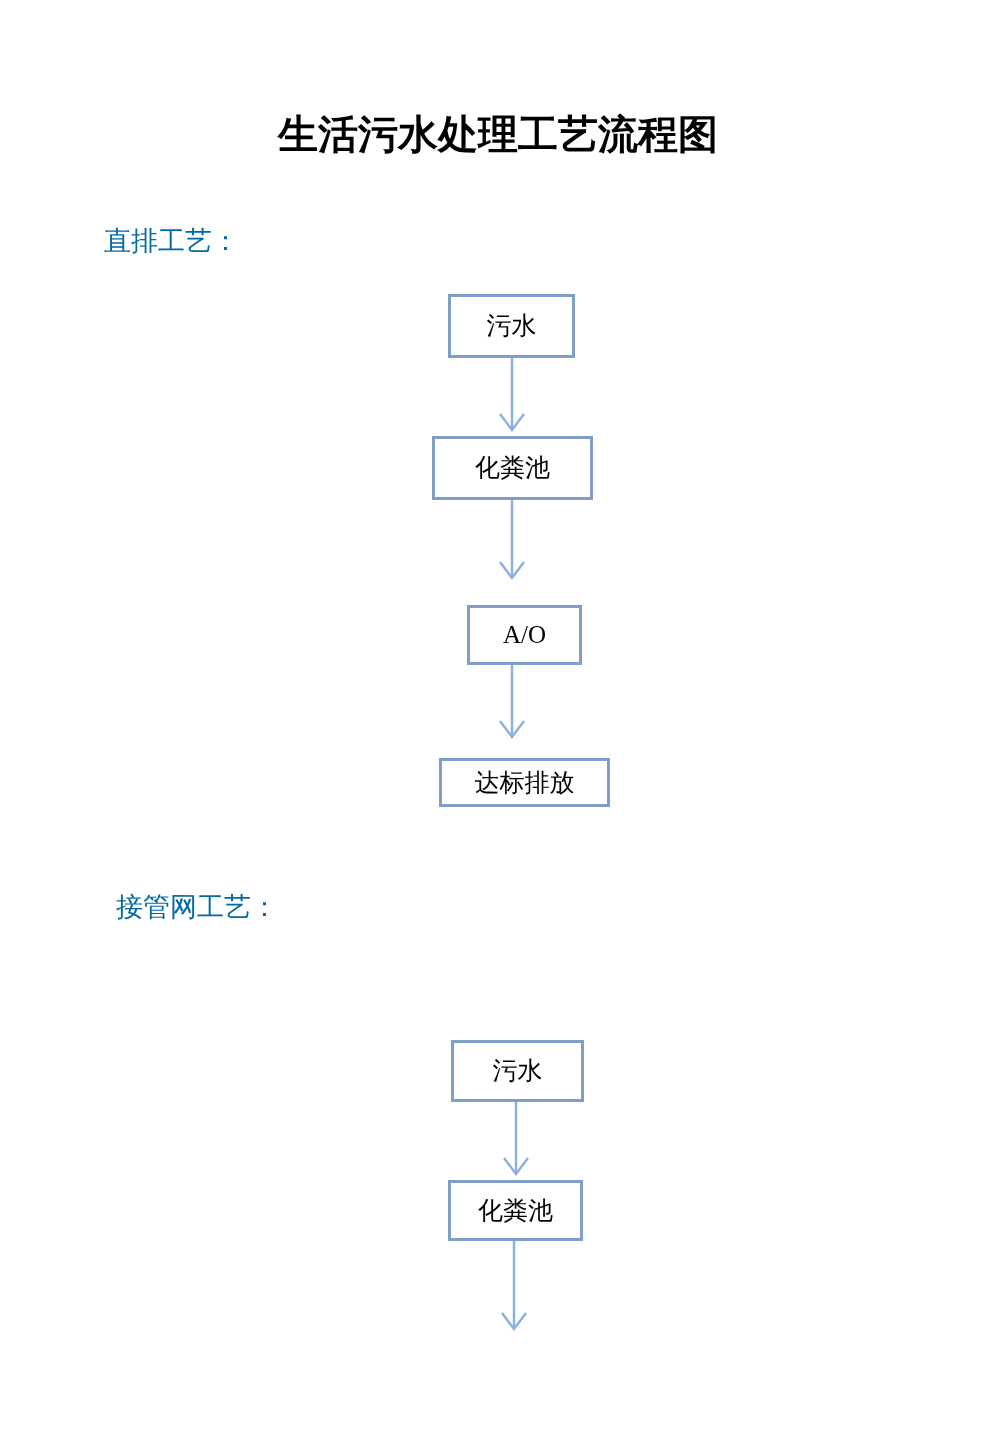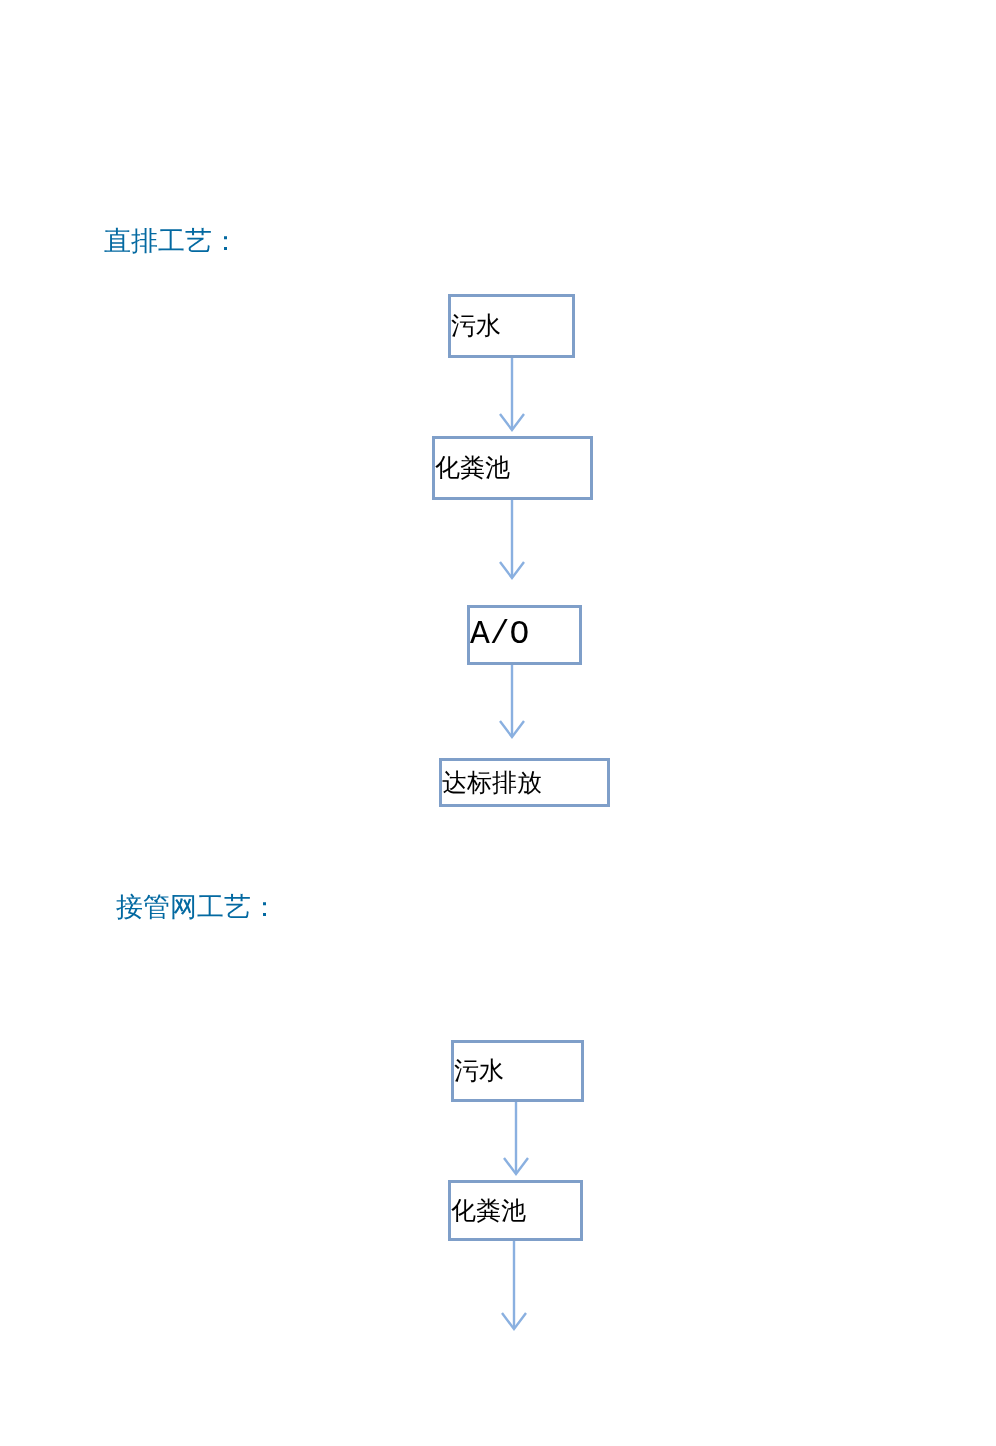--- a/index.html
+++ b/index.html
@@ -49,52 +49,53 @@
   #caption-pipeline { left: 116px; top: 890px; }
 
   
   .flow-box {
     position: absolute;
     box-sizing: border-box;
     background: #ffffff;
     border: 3px solid #7f9fc9;
     display: flex;
     align-items: center;
-    justify-content: flex-start;
+    justify-content: center;
   }
   .flow-box .box-label {
     font-family: "Liberation Serif", "DejaVu Serif", serif;
     font-size: 25px;
     line-height: 30px;
     color: #000000;
     white-space: nowrap;
   }
   .flow-box.latin .box-label {
-    font-family: Liberation Mono, monospace;
-    font-size: 33px;
+    font-family: Liberation Serif, serif;
+    font-size: 25px;
   }
 
   
   .flow-arrow {
     position: absolute;
     overflow: visible;
   }
   .flow-arrow line,
   .flow-arrow polyline {
     stroke: #8ab0e0;
     fill: none;
   }
   .flow-arrow line { stroke-width: 2.4; }
   .flow-arrow polyline { stroke-width: 2.4; stroke-linecap: butt; stroke-linejoin: miter; }
 </style>
 </head>
 <body>
 
 <div id="page">
 
+  <div class="doc-title">生活污水处理工艺流程图</div>
 
   <div class="section-caption" id="caption-direct">直排工艺：</div>
 
   <div class="flow-box" style="left:448px; top:294px; width:127px; height:64px;">
     <span class="box-label">污水</span>
   </div>
 
   <svg class="flow-arrow" style="left:494px; top:358px; width:40px; height:78px;" viewBox="0 0 40 78">
     <line x1="18" y1="0" x2="18" y2="70"></line>
     <polyline points="6,56 18,72 30,56"></polyline>

